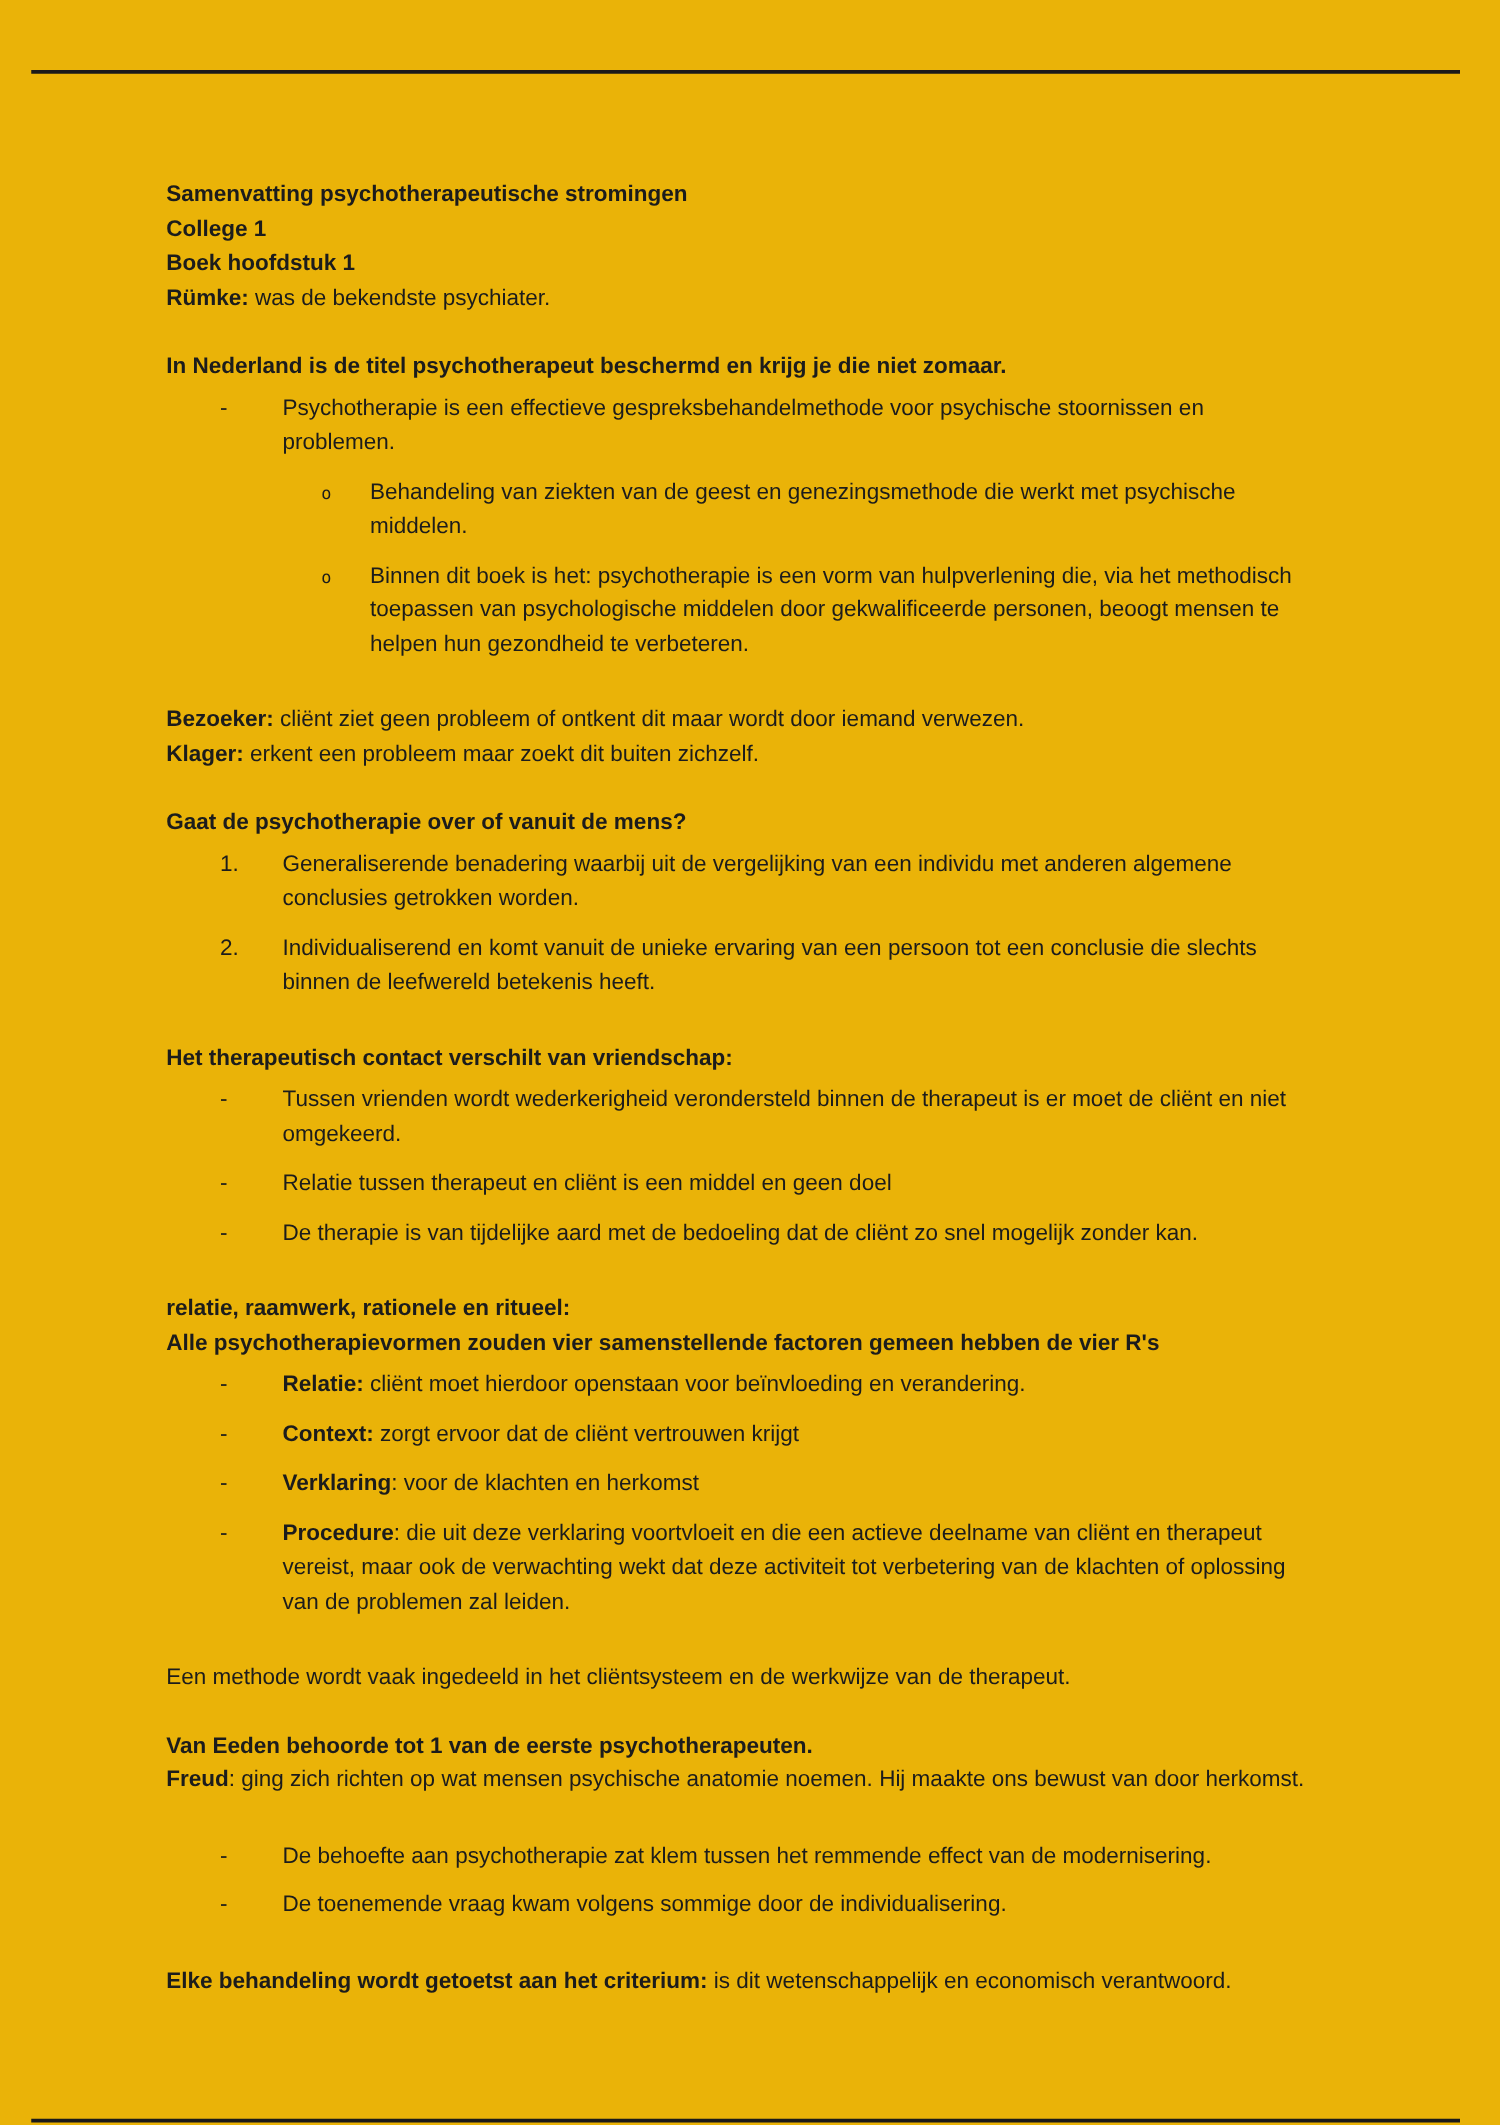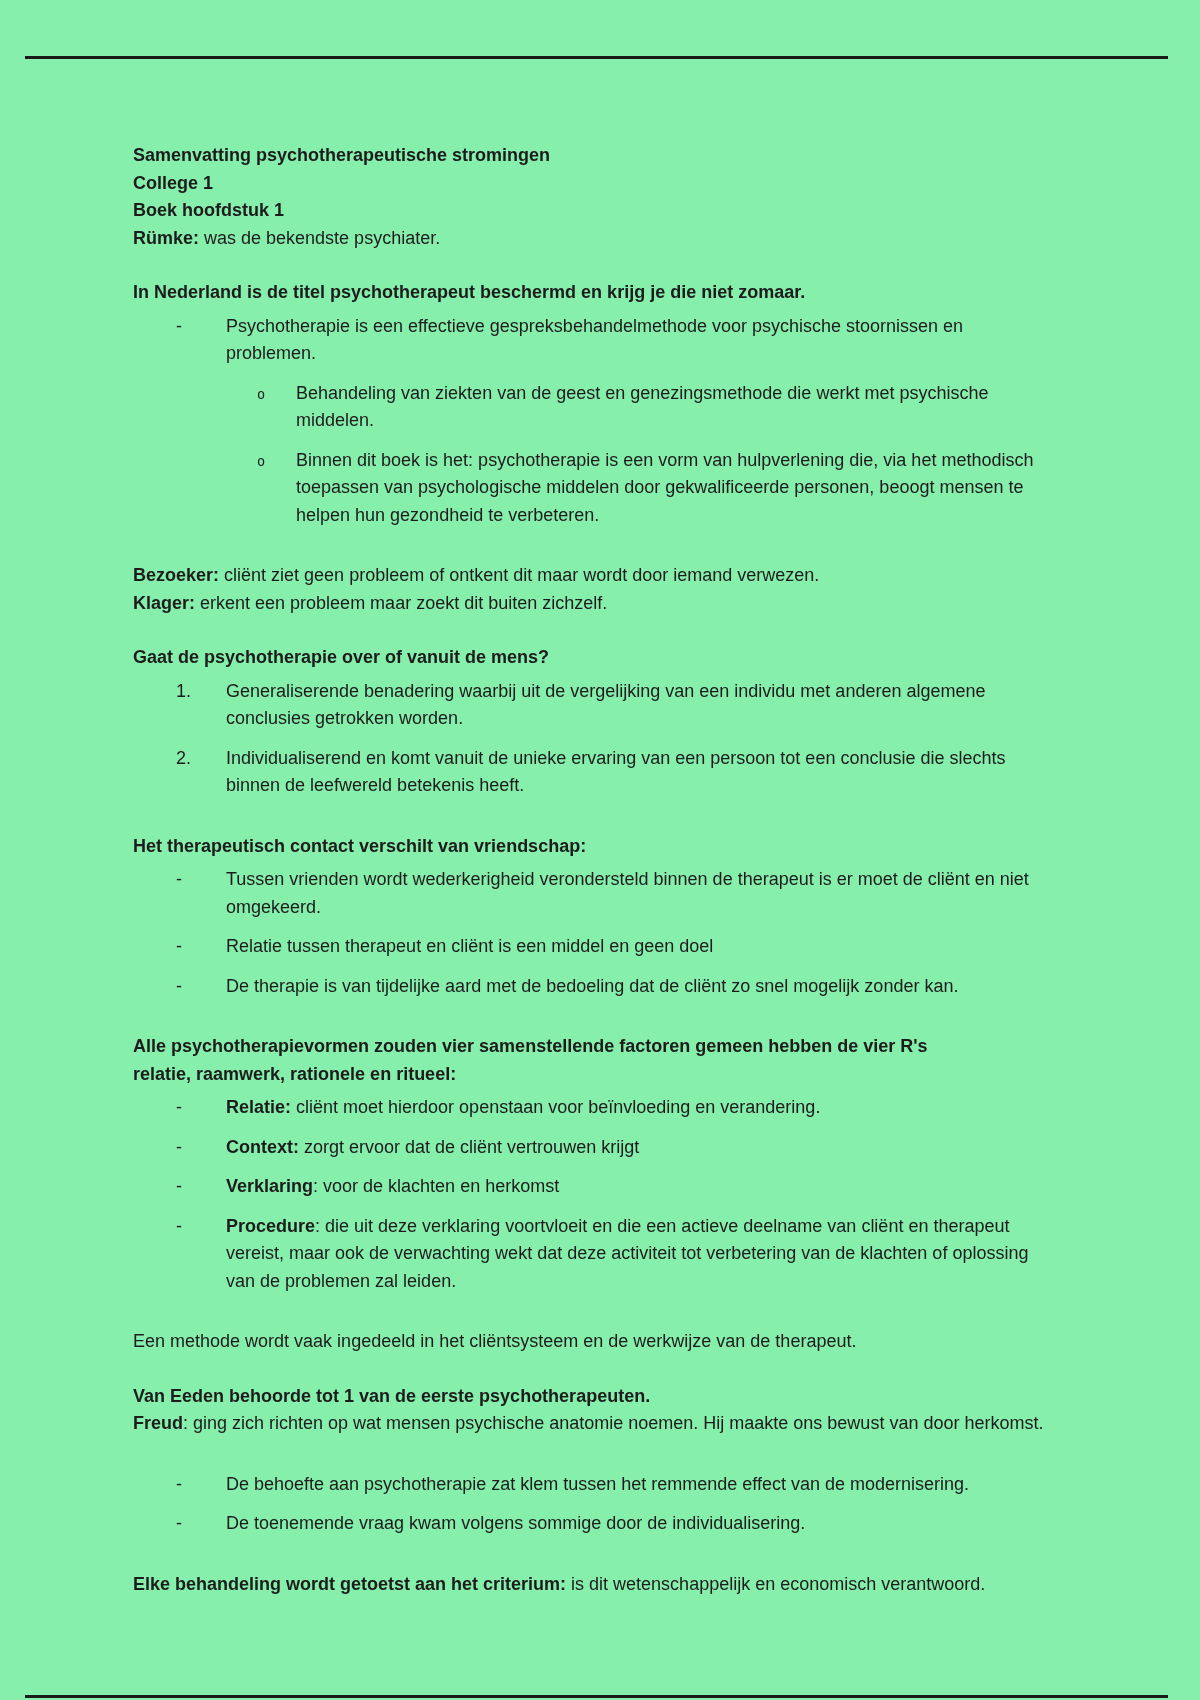--- a/index.html
+++ b/index.html
@@ -1,20 +1,20 @@
 <!DOCTYPE html>
 <html><head>
 <meta charset="utf-8">
 <style>
   html, body { margin: 0; padding: 0; background: #ffffff; }
   .page {
     position: relative;
     width: 1200px;
     height: 1700px;
-    background: #86efac;
+    background: #eab308;
     overflow: hidden;
     font-family: "Liberation Sans", "DejaVu Sans", sans-serif;
     color: #1c1c1c;
   }
   .rule {
     position: absolute;
     left: 25px;
     width: 1143px;
     height: 3px;
     background: #1a1a1a;
@@ -102,22 +102,22 @@
         <span class="marker">-</span>
         <p class="txt">Relatie tussen therapeut en cliënt is een middel en geen doel</p>
       </div>
       <div class="li l1">
         <span class="marker">-</span>
         <p class="txt">De therapie is van tijdelijke aard met de bedoeling dat de cliënt zo snel mogelijk zonder kan.</p>
       </div>
     </div>
 
     <div class="block">
+      <p class="b">relatie, raamwerk, rationele en ritueel:</p>
       <p class="b">Alle psychotherapievormen zouden vier samenstellende factoren gemeen hebben de vier R's</p>
-      <p class="b">relatie, raamwerk, rationele en ritueel:</p>
       <div class="li l1">
         <span class="marker">-</span>
         <p class="txt"><span class="b">Relatie:</span><span> cliënt moet hierdoor openstaan voor beïnvloeding en verandering.</span></p>
       </div>
       <div class="li l1">
         <span class="marker">-</span>
         <p class="txt"><span class="b">Context:</span><span> zorgt ervoor dat de cliënt vertrouwen krijgt</span></p>
       </div>
       <div class="li l1">
         <span class="marker">-</span>

